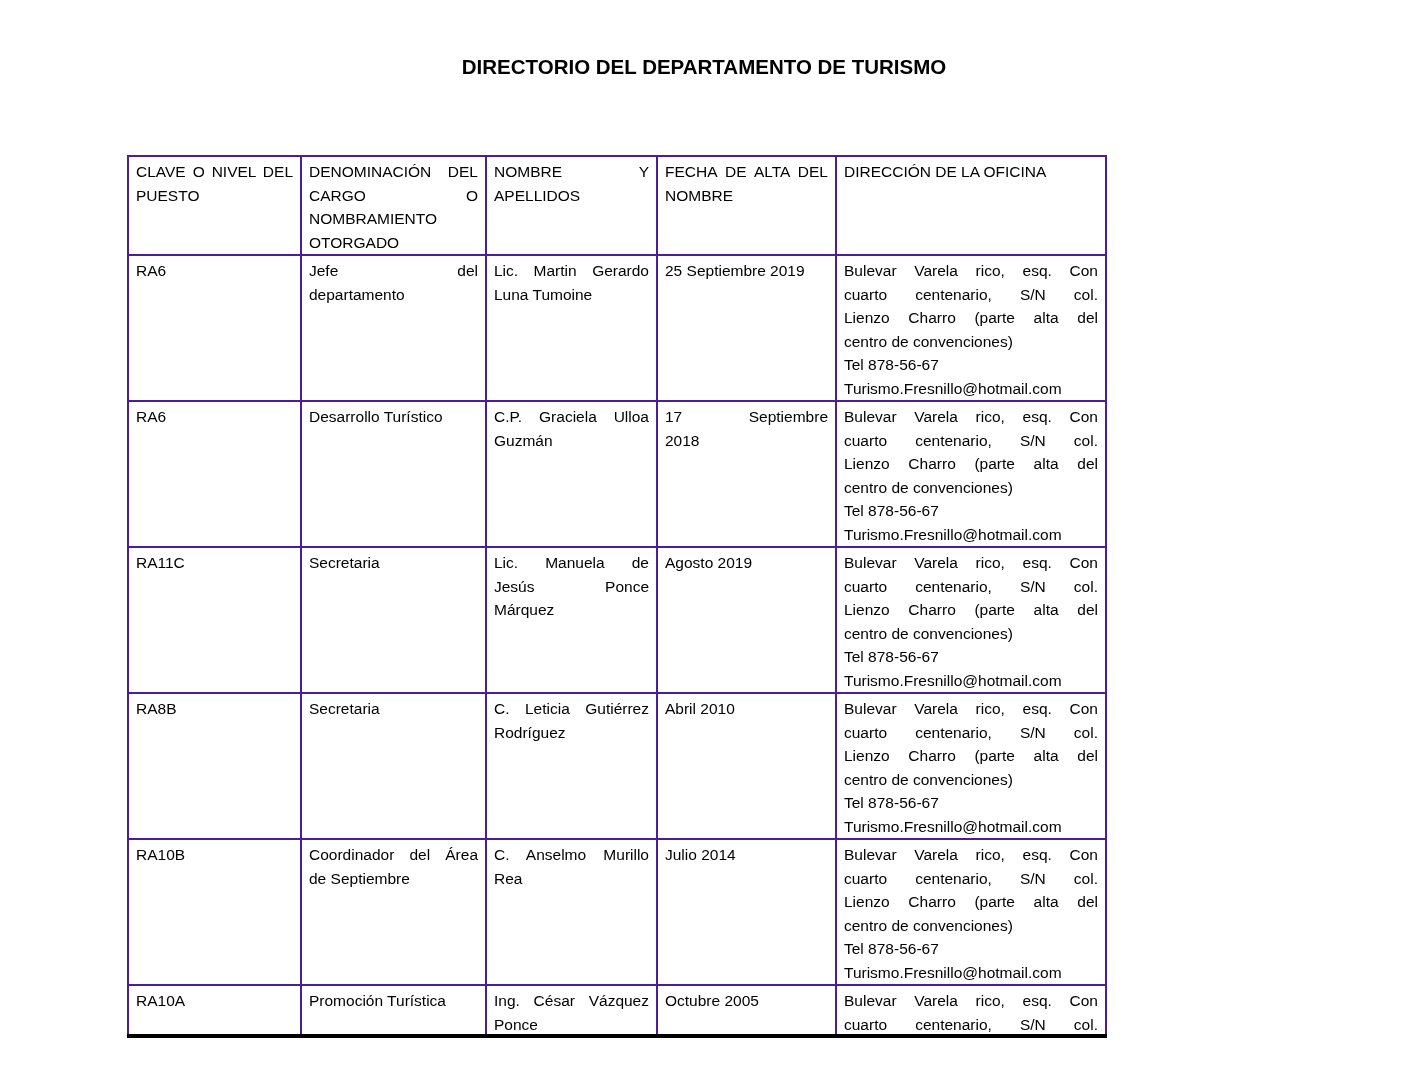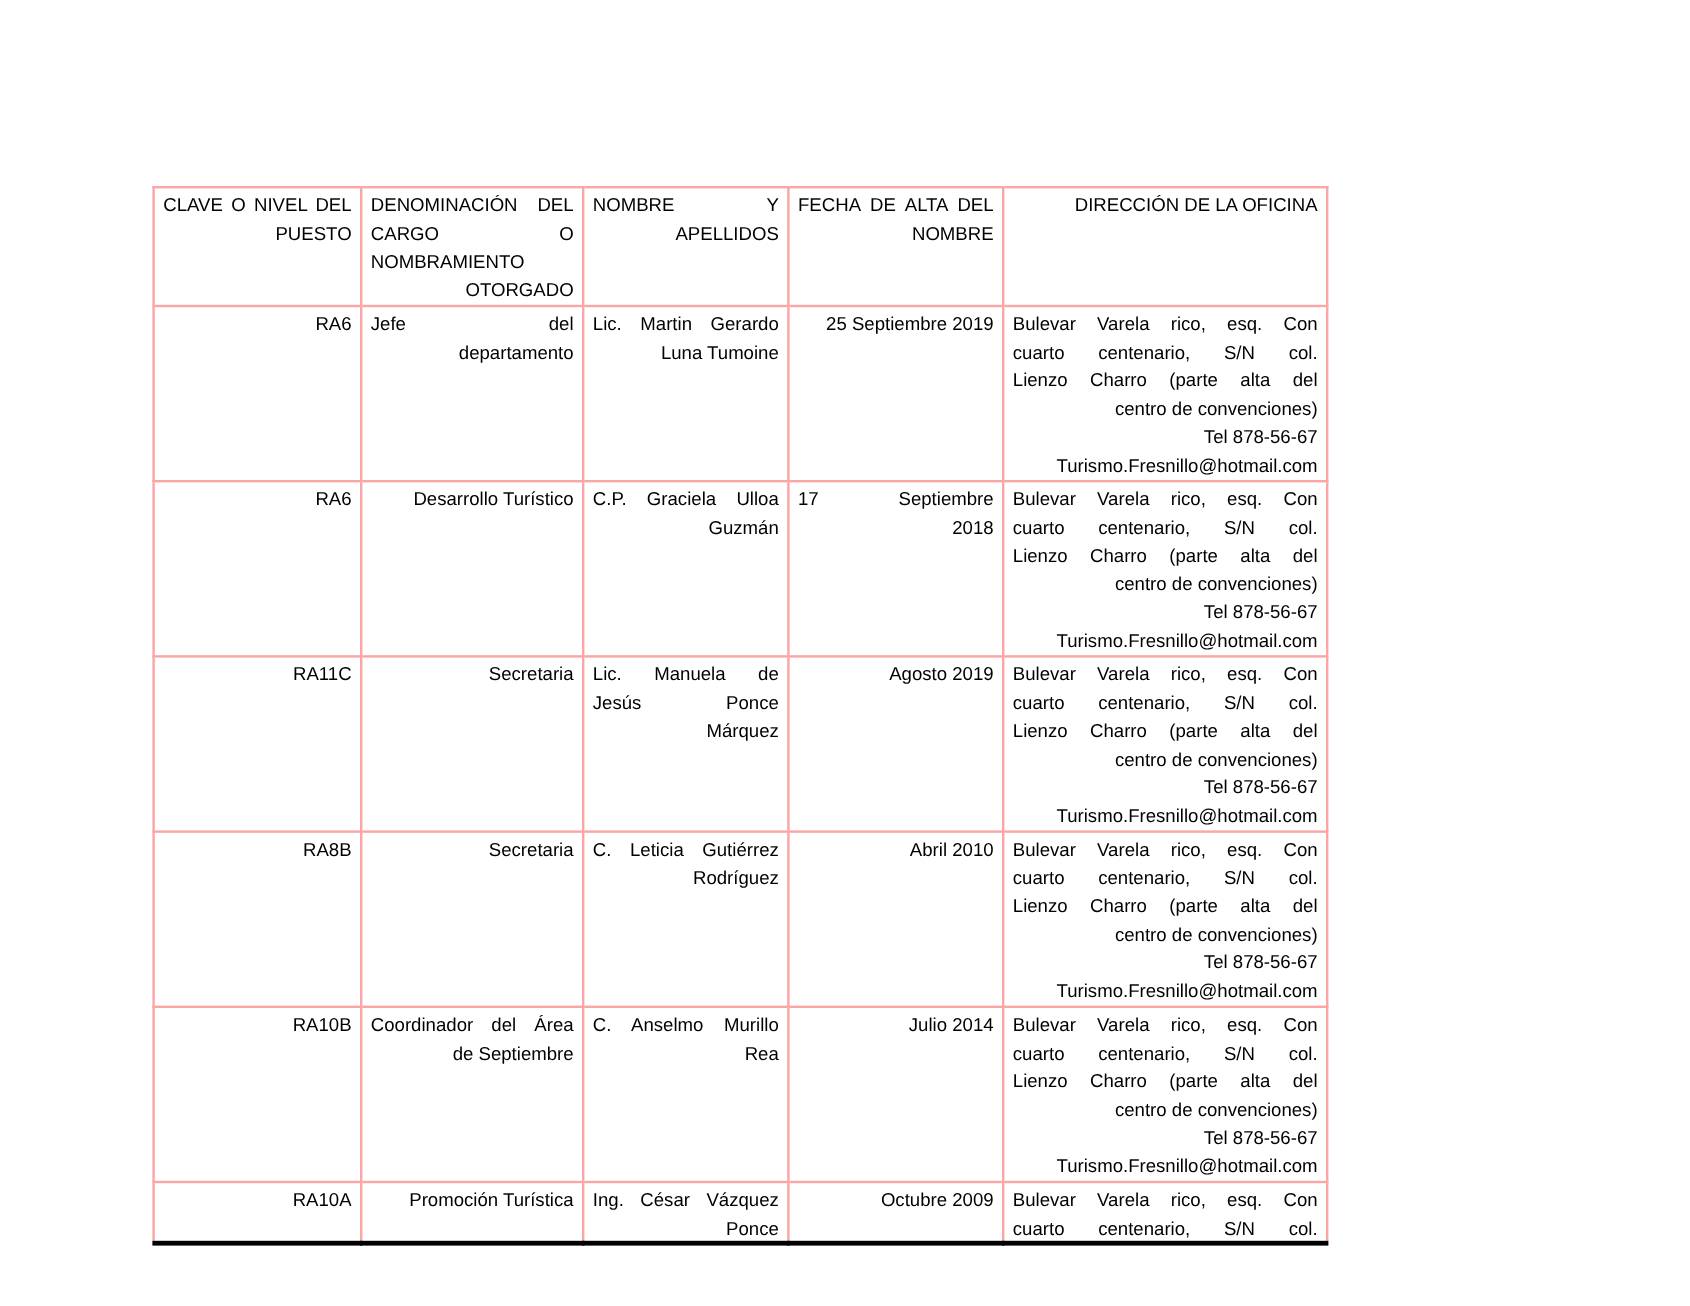--- a/index.html
+++ b/index.html
@@ -30,46 +30,47 @@
     line-height: 23.5px;
     border: 2px solid #000000;
     border-bottom: 4px solid #000000;
   }
   col.c1 { width: 173px; }
   col.c2 { width: 185px; }
   col.c3 { width: 171px; }
   col.c4 { width: 179px; }
   col.c5 { width: 270px; }
   #directory-table th, #directory-table td {
-    border: 2px solid #fca5a5;
+    border: 2px solid #4c1d95;
     vertical-align: top;
     padding: 3px 7px 0 7px;
     font-weight: normal;
     text-align: left;
     overflow: hidden;
   }
   .para { margin: 0; }
   
   .jl {
     display: block;
     text-align: justify;
     text-align-last: justify;
   }
   
   .ll {
     display: block;
-    text-align: right;
+    text-align: left;
   }
   
   tr.rclip .clip { height: 45px; overflow: hidden; }
 </style>
 </head>
 <body>
 
 <div class="title">
+  <div>DIRECTORIO DEL DEPARTAMENTO DE TURISMO</div>
 </div>
 
 <table id="directory-table">
   <colgroup>
     <col class="c1">
       <col class="c2">
       <col class="c3">
       <col class="c4">
       <col class="c5">
   </colgroup>
@@ -377,21 +378,21 @@
           <div class="clip">
             <div class="para">
               <span class="jl">Ing. César Vázquez</span>
               <span class="ll">Ponce</span>
             </div>
           </div>
         </td>
         <td>
           <div class="clip">
             <div class="para">
-              <span class="ll">Octubre 2009</span>
+              <span class="ll">Octubre 2005</span>
             </div>
           </div>
         </td>
         <td>
           <div class="clip">
             <div class="para">
               <span class="jl">Bulevar Varela rico, esq. Con</span>
               <span class="jl">cuarto centenario, S/N col.</span>
             </div>
           </div>

